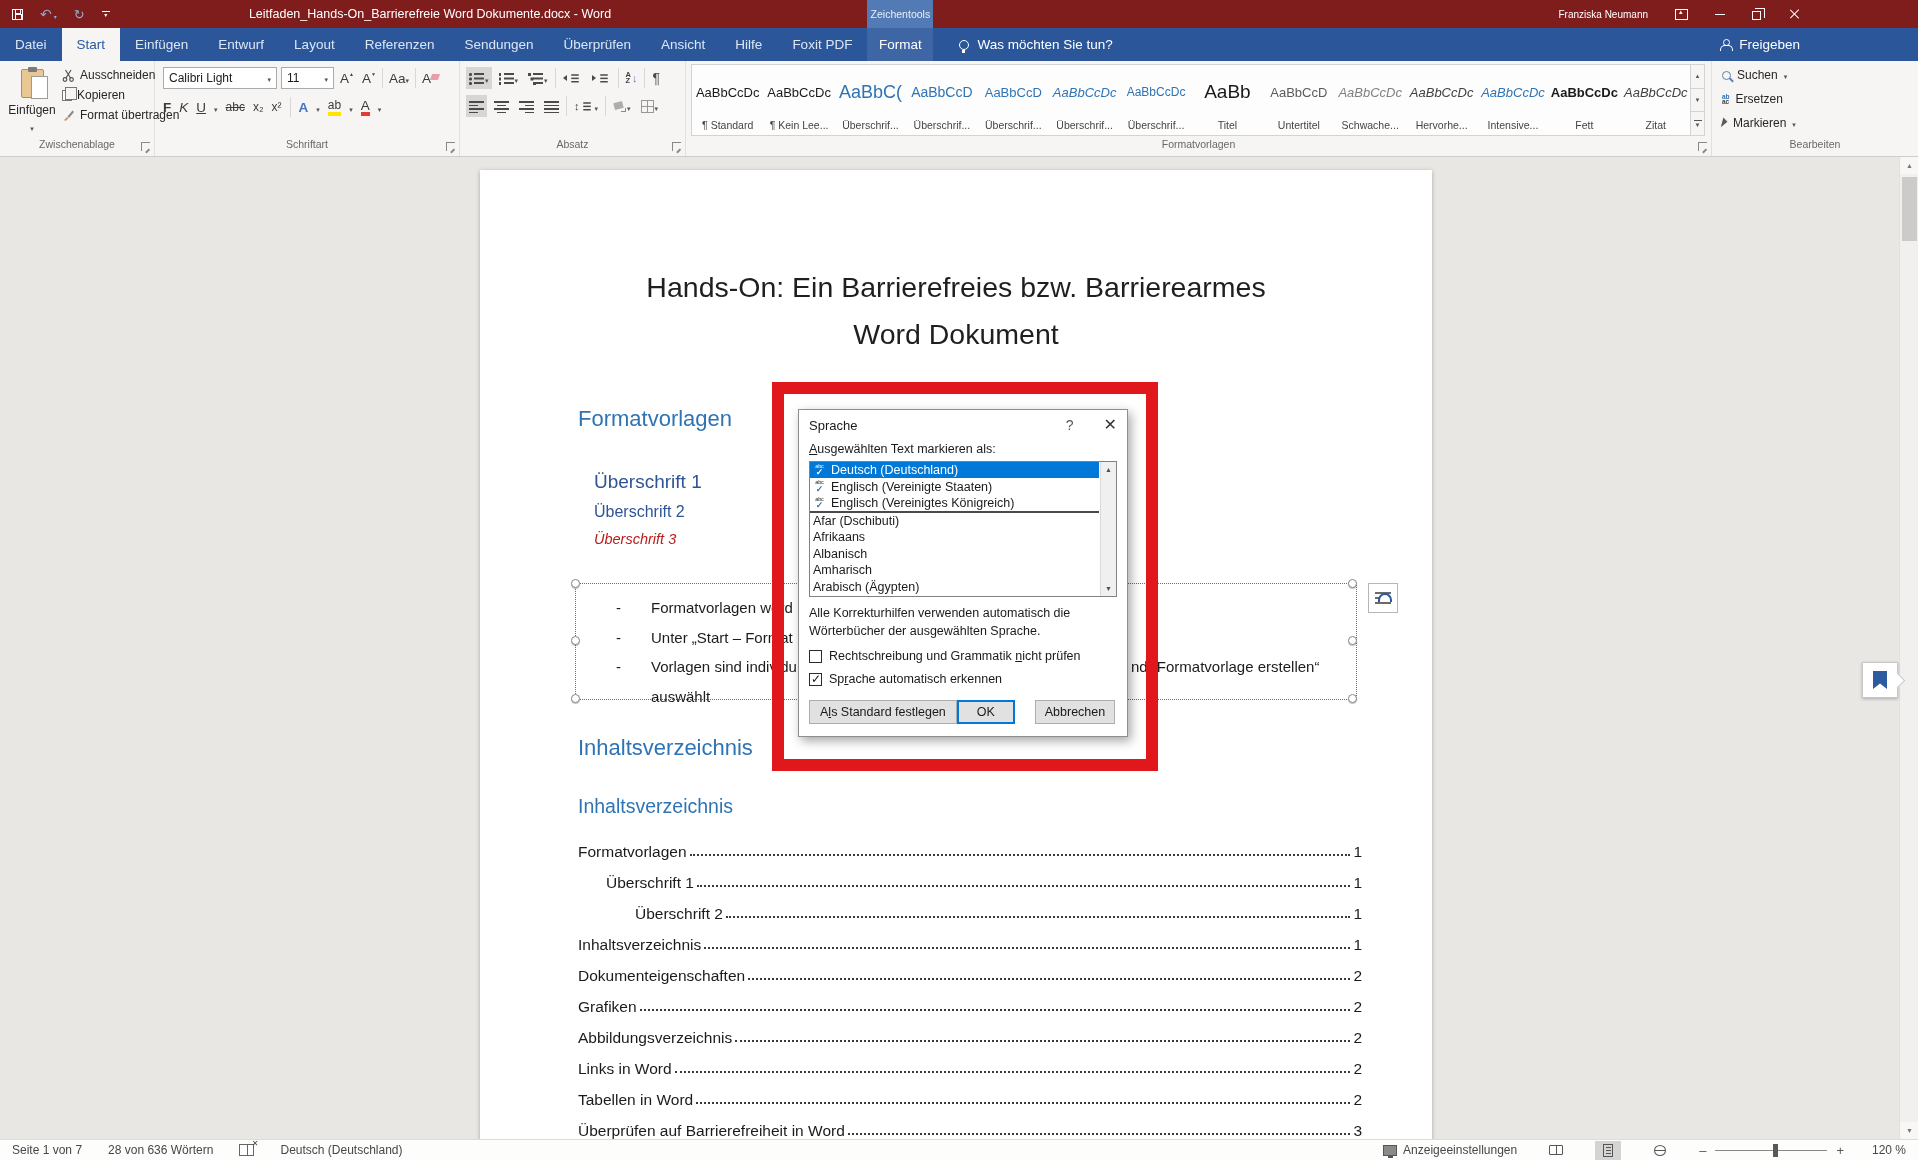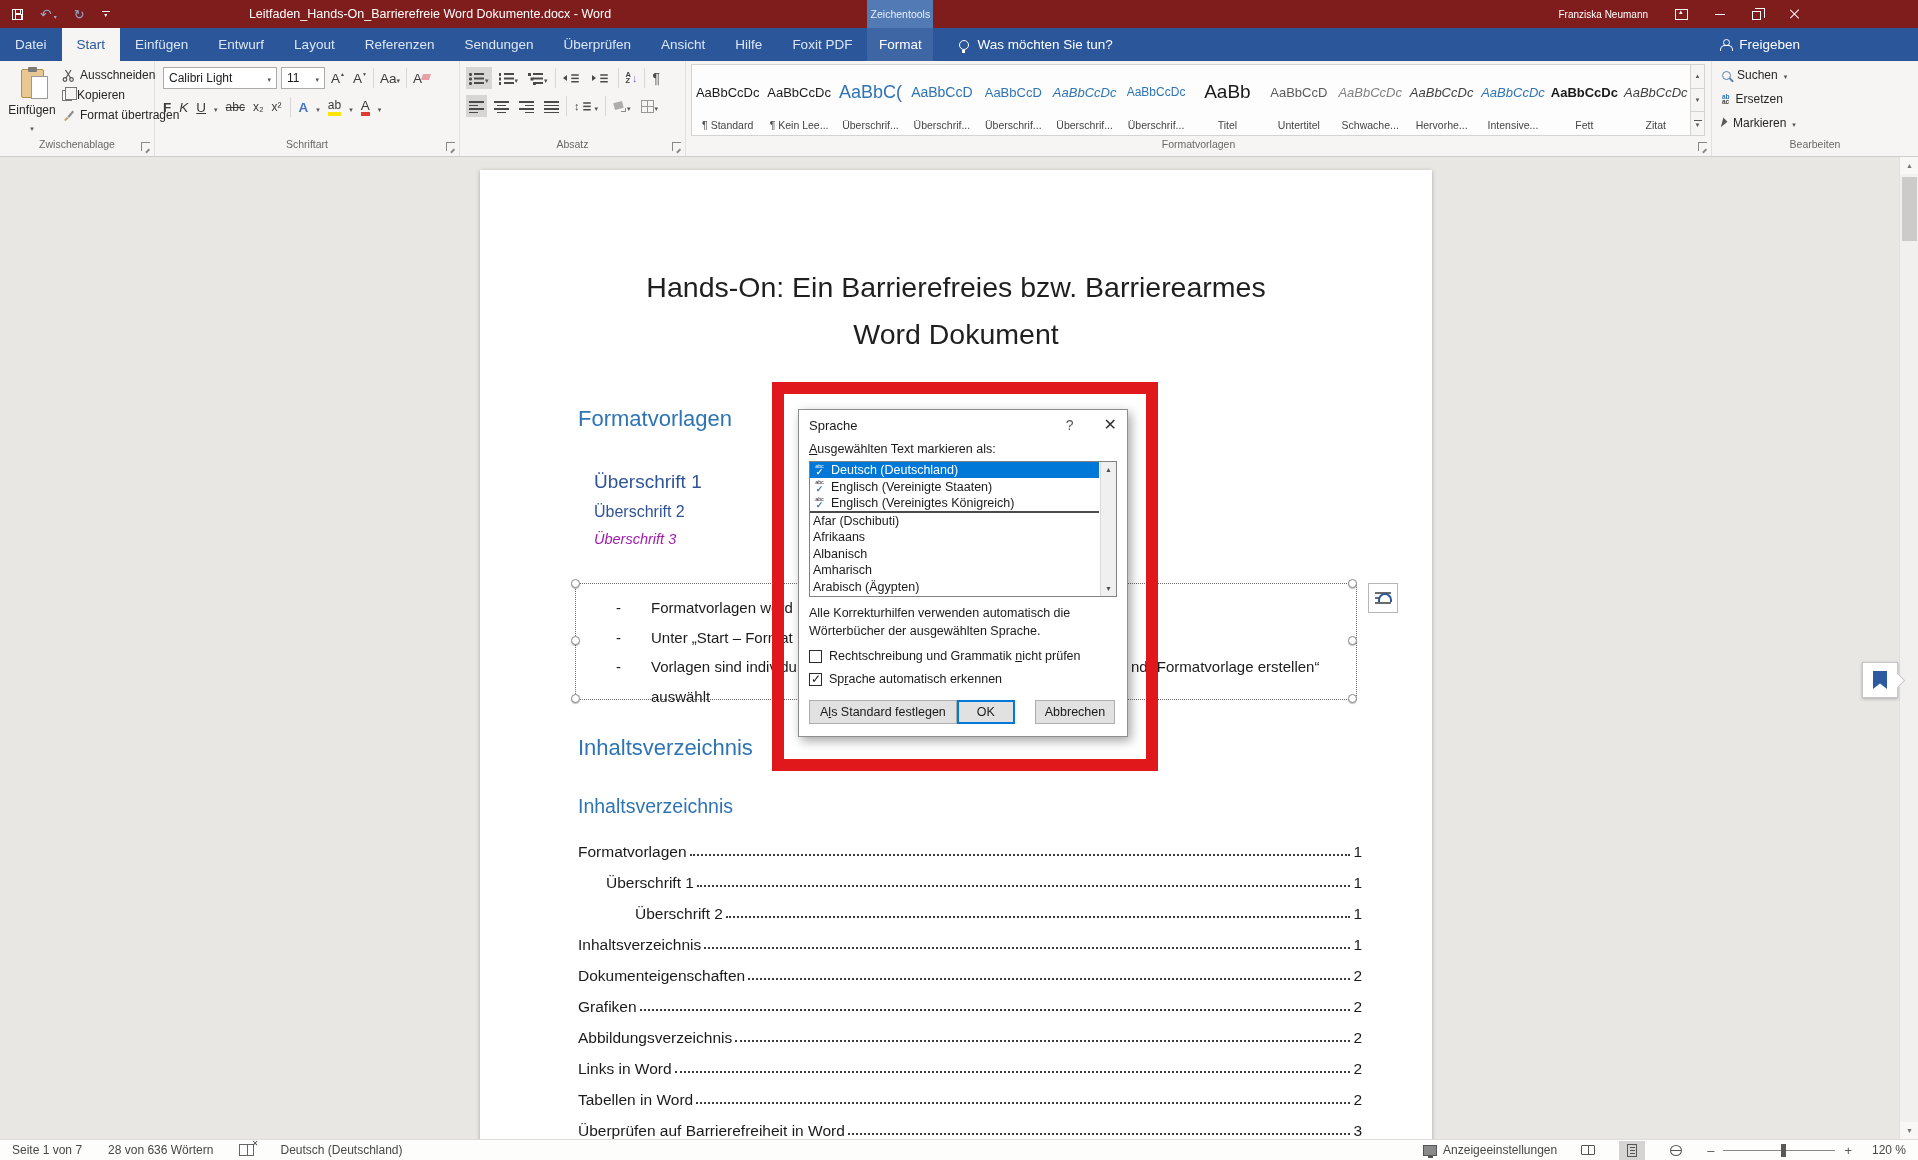--- a/index.html
+++ b/index.html
@@ -59,21 +59,21 @@
 .clip-icon::before{content:"";position:absolute;left:6px;top:-3px;width:9px;height:5px;background:#7A7A7A;border-radius:1px}
 .clip-icon::after{content:"";position:absolute;right:-5px;top:6px;width:15px;height:21px;background:#fff;border:1px solid #9A9A9A}
 .paste-label{font-size:12px;color:#262626;margin-top:5px}
 .clip-col{position:absolute;left:62px;top:7px;display:flex;flex-direction:column;gap:6px}
 .sbtn{display:flex;align-items:center;gap:5px;font-size:12px;color:#262626;white-space:nowrap}
 .ic-copy{width:10px;height:11px;border:1px solid #777;background:#fff;position:relative;display:block}
 .ic-copy::after{content:"";position:absolute;left:2px;top:-4px;width:10px;height:11px;border:1px solid #777;background:#F6F5F3}
 #grp-font{left:155px;width:305px}
 .font-row1{position:absolute;left:8px;top:6px;display:flex;align-items:center;gap:4px}
 .combo{height:22px;border:1px solid #ABABAB;background:#fff;display:flex;align-items:center;font-size:12px;color:#1a1a1a;padding:0 5px;gap:4px}
-.fname{width:114px}.fsize{width:44px}
+.fname{width:114px}.fsize{width:53px}
 .combo .cend{margin-left:auto}
 .fbtn{font-size:13.5px;color:#3b3b3b;display:flex;align-items:flex-start;padding:0 2px}
 .fbtn i{font-style:normal;font-size:5px;margin-top:0;color:#444}
 .font-row2{position:absolute;left:8px;top:36px;display:flex;align-items:center;gap:8px;font-size:13.5px;color:#3b3b3b}
 .bold{font-weight:bold}.ital{font-style:italic}.und{text-decoration:underline}
 .strk{text-decoration:line-through;font-size:12px}
 .subsup{font-size:12px}
 .fx{color:#4472C4;font-weight:bold}
 .hl{border-bottom:4px solid #FFE400;line-height:13px;font-size:12px}
 .fcol{border-bottom:4px solid #E03C31;line-height:13px}
@@ -142,21 +142,21 @@
 .cursor-ic{width:0;height:0;border-left:5px solid #5a5a5a;border-top:3px solid transparent;border-bottom:7px solid transparent;transform:rotate(15deg);display:block}
 
 
 .page{position:absolute;left:480px;top:170px;width:952px;height:980px;background:#fff;box-shadow:0 1px 4px rgba(0,0,0,.28);z-index:1}
 .doc-h1{position:absolute;left:0;right:0;text-align:center;font-size:28.5px;font-weight:300;color:#1f1f1f;white-space:nowrap}
 .l1{top:101px}.l2{top:148px}
 .h-format{position:absolute;left:98px;top:236px;font-size:22px;color:#2E74B5}
 .samples{position:absolute;left:114px;top:301px}
 .h1s{font-size:19px;color:#2F5496;margin-bottom:10px}
 .h2s{font-size:16px;color:#2F5496;margin-bottom:10px}
-.h3s{font-size:14.5px;color:#a21caf;font-style:italic}
+.h3s{font-size:14.5px;color:#b91c1c;font-style:italic}
 .textbox{position:absolute;left:95px;top:413px;width:782px;height:117px;border:1.6px dotted #6b6b6b;padding-top:9px;font-size:15px;color:#1c1c1c}
 .tb-line{display:flex;line-height:29.5px;white-space:nowrap}
 .tb-dash{margin-left:40px;width:35px;flex:0 0 auto}
 .tb-frag{position:absolute;left:555px;top:68px;line-height:29.5px;white-space:nowrap}
 .hd{position:absolute;width:9px;height:9px;background:#fff;border:1px solid #8a8a8a;border-radius:50%;box-shadow:0 1px 1px rgba(0,0,0,.25)}
 .lo-btn{position:absolute;left:888px;top:413px;width:30px;height:30px;background:#fff;border:1px solid #B8B6B4;display:flex;align-items:center;justify-content:center}
 .lo-ic{width:16px;height:14px;position:relative;display:block}
 .lo-ic::before{content:"";position:absolute;left:0;top:1px;width:16px;height:1.5px;background:#6a6a6a;box-shadow:0 5px 0 #6a6a6a,0 10px 0 #6a6a6a}
 .lo-ic::after{content:"";position:absolute;left:3px;top:2px;width:10px;height:7px;border:2px solid #2B579A;border-bottom:none;border-radius:8px 8px 0 0;background:#fff}
 .h-toc1{position:absolute;left:98px;top:565px;font-size:22px;color:#2E74B5}
@@ -204,21 +204,21 @@
 .btn{height:24px;border:1px solid #ADADAD;background:#E1E1E1;display:flex;align-items:center;justify-content:center;font-size:12.5px;padding:0 10px;white-space:nowrap}
 .btn-ok{width:70px;margin-left:auto;border:1px solid #0078D7;box-shadow:inset 0 0 0 1px #0078D7}
 .btn-cancel{width:80px;margin-left:20px;margin-right:2px}
 
 
 .statusbar{position:absolute;left:0;bottom:0;right:0;height:21px;background:#FDFDFC;border-top:1px solid #DEDCDA;z-index:100;display:flex;align-items:center;font-size:12px;color:#474747}
 .sb-left{display:flex;align-items:center;gap:26px;padding-left:12px}
 .bookx{width:15px;height:12px;border:1px solid #666;position:relative;background:#fff;display:block}
 .bookx::before{content:"";position:absolute;left:6.5px;top:0;width:1px;height:100%;background:#666}
 .bookx em{position:absolute;right:-5px;top:-6px;font-style:normal;font-size:8px;color:#444}
-.sb-right{margin-left:auto;display:flex;align-items:center;gap:18px;padding-right:10px}
+.sb-right{margin-left:auto;display:flex;align-items:center;gap:26px;padding-right:10px}
 .disp{display:flex;align-items:center;gap:6px}
 .disp-ic{width:14px;height:11px;border:1px solid #555;position:relative;display:block;background:#8a8a8a}
 .disp-ic::after{content:"";position:absolute;left:4px;bottom:-3px;width:5px;height:2px;background:#555}
 .vw{width:26px;height:19px;display:flex;align-items:center;justify-content:center}
 .vw.sel{background:#D6D4D2}
 .vw-read{width:14px;height:10px;border:1px solid #555;border-radius:1px;position:relative;display:block}
 .vw-read::before{content:"";position:absolute;left:50%;top:0;width:1px;height:100%;background:#555}
 .vw-print{width:10px;height:13px;border:1px solid #555;position:relative;display:block}
 .vw-print::before{content:"";position:absolute;left:1.5px;top:2px;width:5px;height:1px;background:#555;box-shadow:0 3px 0 #555,0 6px 0 #555}
 .vw-web{width:12px;height:11px;border:1px solid #555;border-radius:50%;position:relative;display:block}

